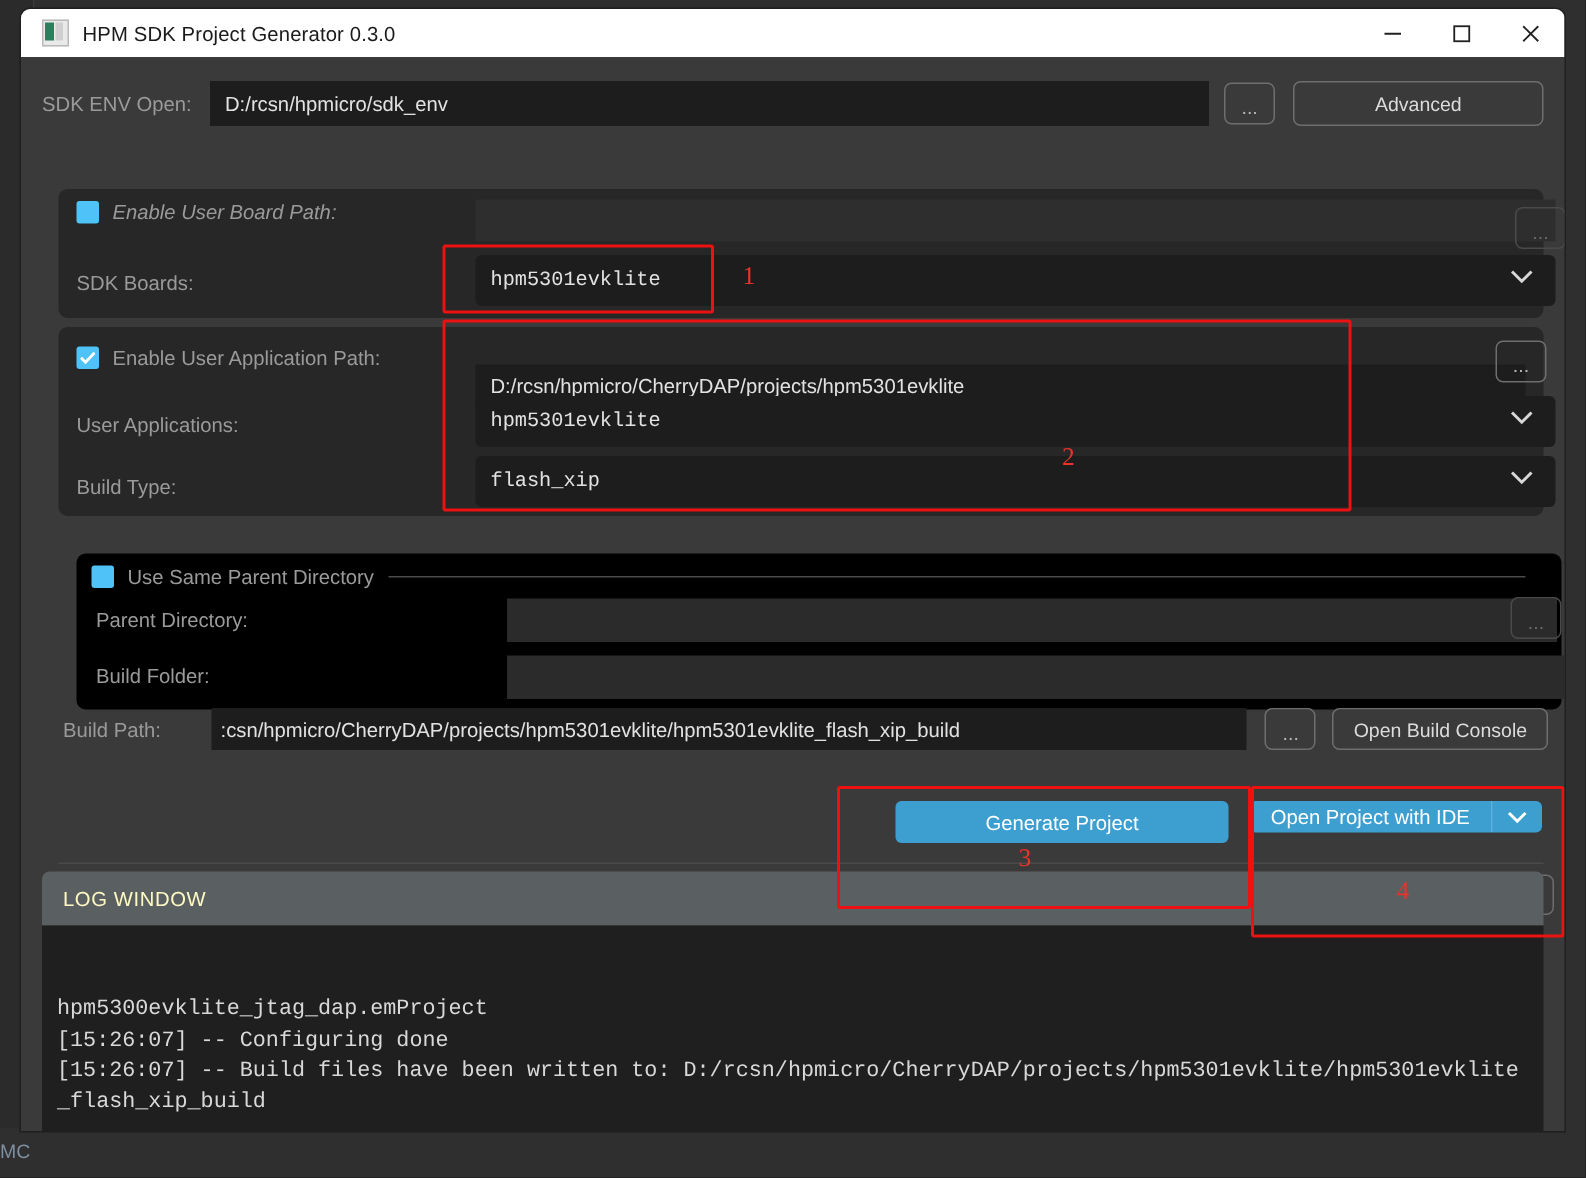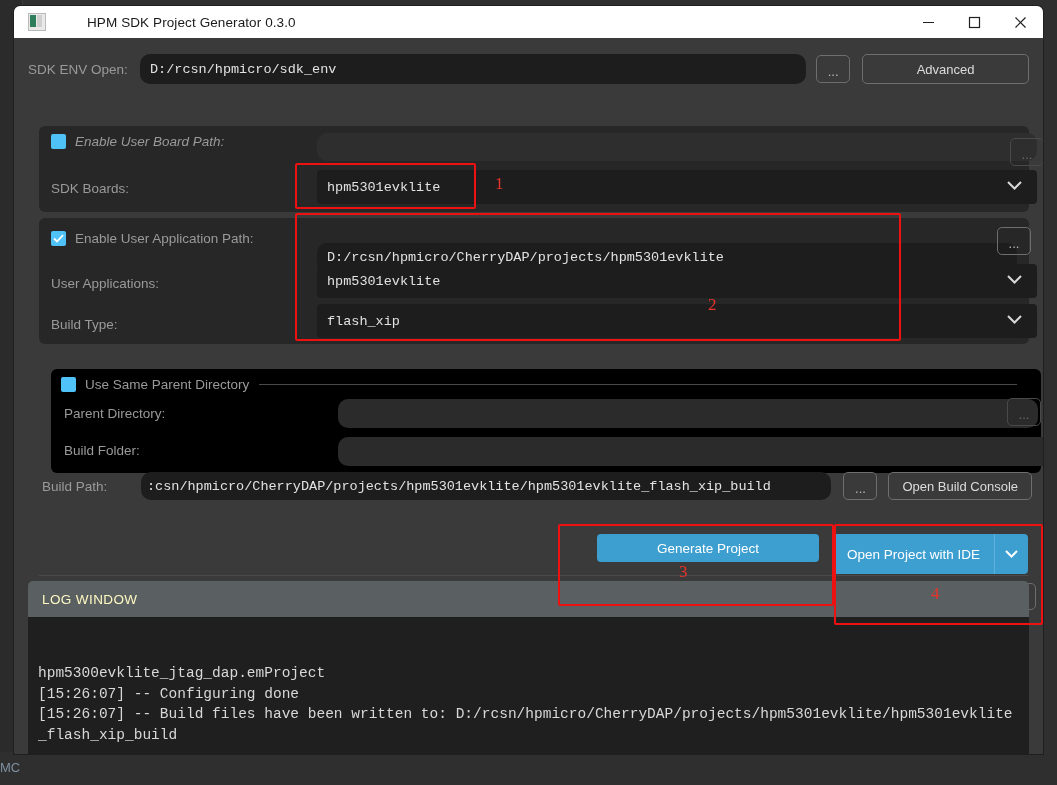--- a/index.html
+++ b/index.html
@@ -38,21 +38,20 @@
     box-shadow: 0 0 0 1px #1f1f1f;
     overflow: hidden;
   }
 
   
   .titlebar {
     height: 32px;
     background: #ffffff;
     display: flex; align-items: center;
     position: relative;
-    gap: 32px;
   }
   .titlebar .app-icon {
     width: 16px; height: 16px;
     margin-left: 14px; margin-right: 9px;
     background: #e9e9e9;
     border: 1px solid #b9b9b9;
     position: relative;
     flex: none;
   }
   .titlebar .app-icon::before {
@@ -86,26 +85,26 @@
     height: 716px;
     position: relative;
   }
   .lbl {
     color: #9a9a9a;
     font-size: 13.5px;
     flex: none;
   }
   .field {
     background: #1d1d1d;
-    border-radius: 10px;
+    border-radius: 0;
     height: 28px;
     display: flex; align-items: center;
     padding: 0 10px;
     color: #e2e2e2;
-    font-family: Liberation Mono, monospace;
+    font-family: Liberation Sans, sans-serif;
     font-size: 13.5px;
     overflow: hidden;
     white-space: nowrap;
   }
   .combo {
     background: #1d1d1d;
     border-radius: 4px;
     height: 32px;
     display: flex; align-items: center;
     padding: 0 10px;
@@ -339,21 +338,21 @@
 
     <div style="position:absolute; left:28px; top:429px; width:990px; height:38px; display:flex; align-items:center;">
       <div class="lbl" style="width:99px;">Build Path:</div>
       <div class="field" style="width:700px; height:28px; padding:0 6px;">:csn/hpmicro/CherryDAP/projects/hpm5301evklite/hpm5301evklite_flash_xip_build</div>
       <div class="dots-btn" style="margin-left:12px;">...</div>
       <div class="btn" style="margin-left:11px; width:148px; height:28px;">Open Build Console</div>
     </div>
 
     <div class="btn-primary" style="position:absolute; left:583px; top:496px; width:222px; height:28px;">Generate Project</div>
 
-    <div style="position:absolute; left:819px; top:496px; width:195px; height:40px; display:flex;">
+    <div style="position:absolute; left:819px; top:496px; width:195px; height:21px; display:flex;">
       <div class="btn-primary" style="flex:1; border-radius:4px 0 0 4px;">Open Project with IDE</div>
       <div class="btn-primary" style="width:33px; border-radius:0 4px 4px 0; border-left:1px solid #5fb2dd;">
         <svg width="15" height="10" viewBox="0 0 15 10">
             <polyline points="2,2 7.5,7.5 13,2" fill="none" stroke="#ffffff" stroke-width="2"></polyline>
           </svg>
       </div>
     </div>
 
     <div style="position:absolute; left:25px; top:537px; width:990px; height:1px; background:#4a4a4a;"></div>
 

